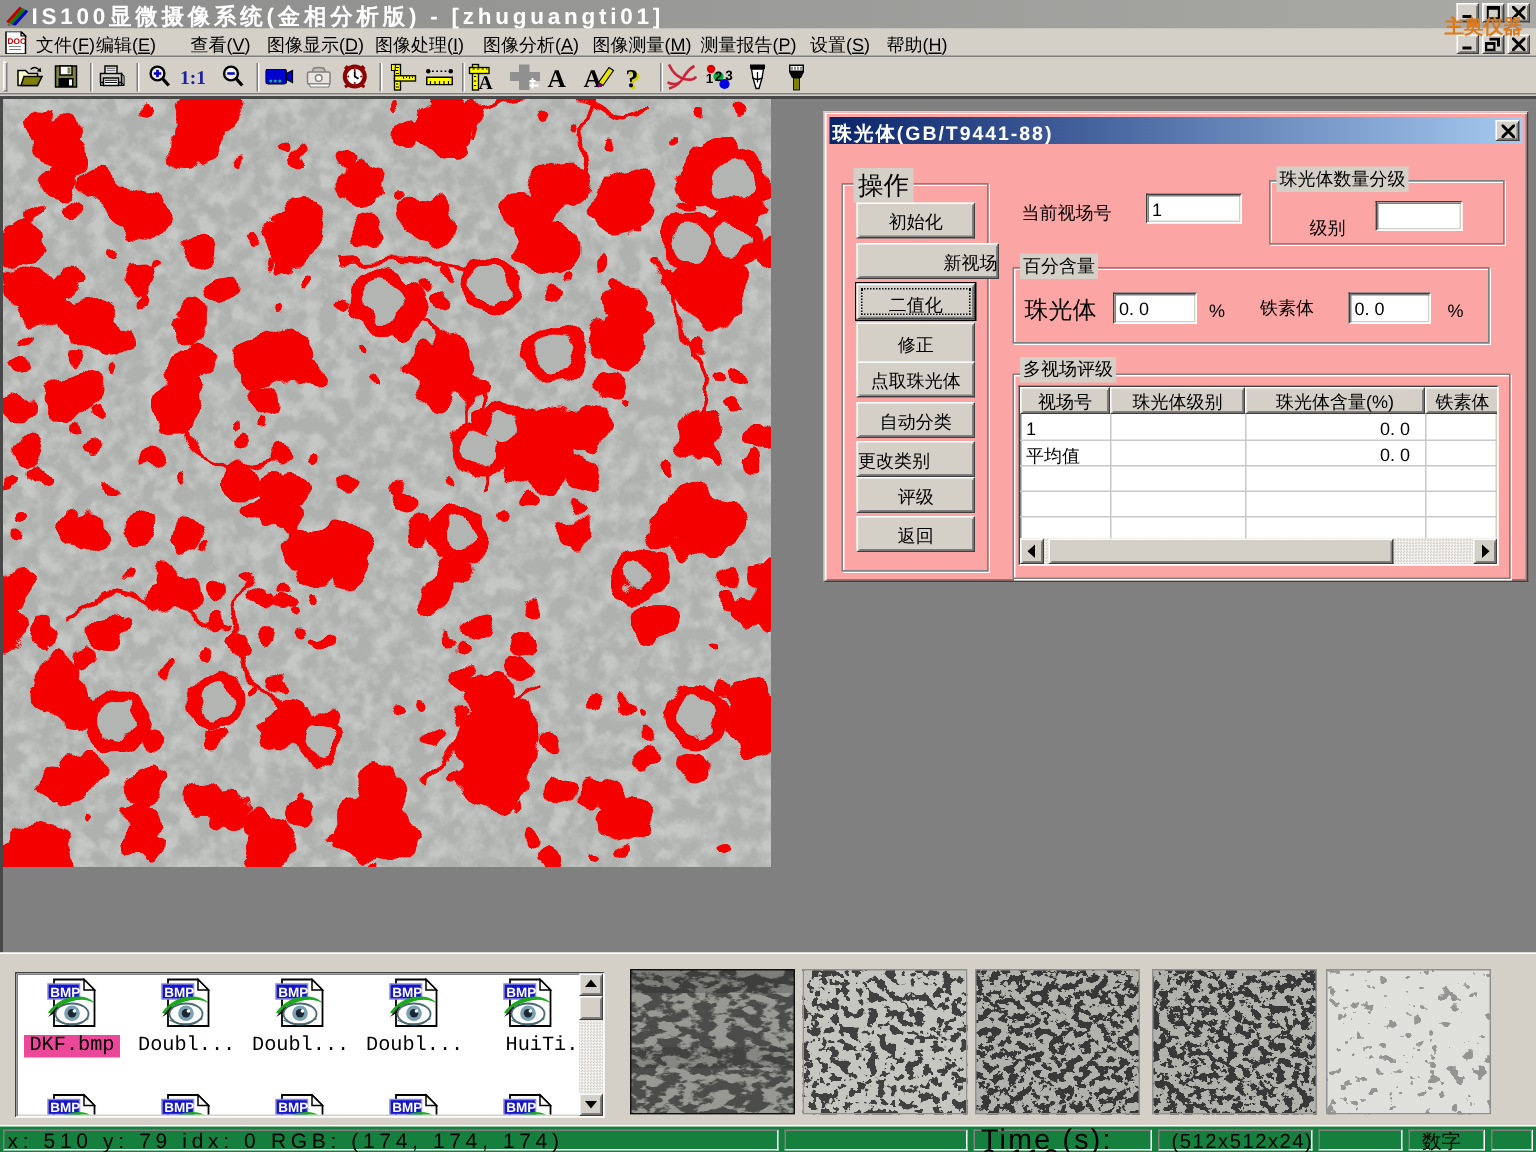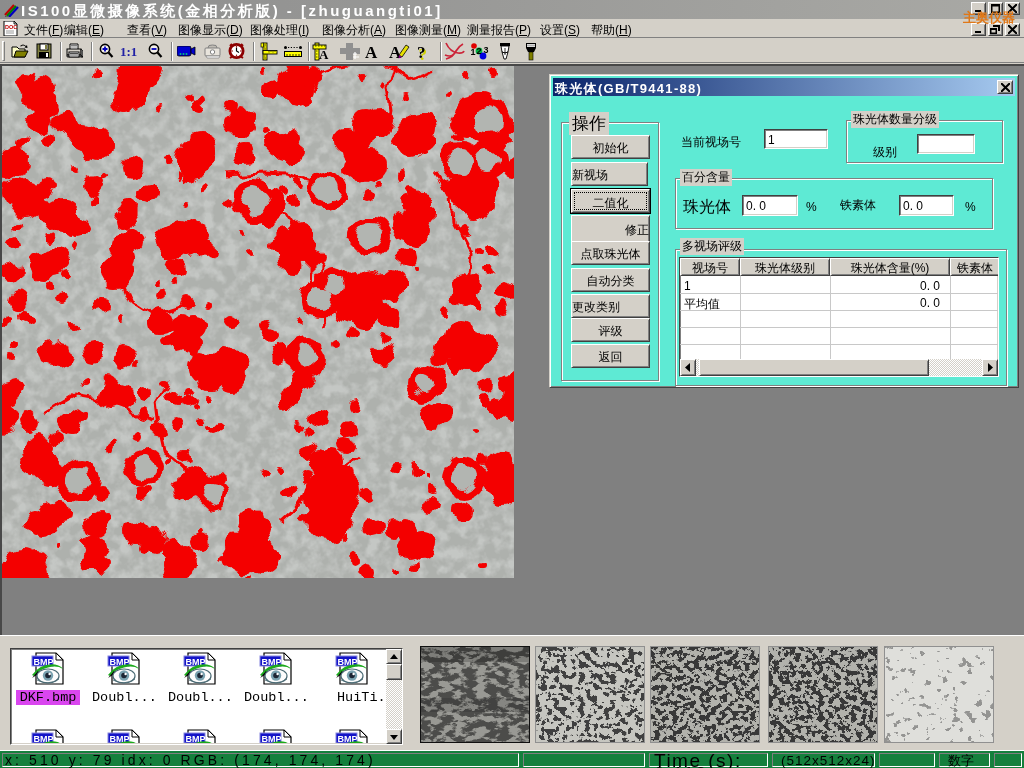--- a/index.html
+++ b/index.html
@@ -766,39 +766,39 @@
         <circle cx="368" cy="171" r="14" fill="#b2b5b1"></circle>
         <circle cx="212" cy="428" r="10" fill="#b2b5b1"></circle>
         <circle cx="253" cy="134" r="14" fill="#b2b5b1"></circle>
         <circle cx="461" cy="411" r="13" fill="#b2b5b1"></circle>
         <circle cx="487" cy="55" r="14" fill="#b2b5b1"></circle>
         <circle cx="142" cy="400" r="11" fill="#b2b5b1"></circle>
 </g>
 </svg>
 </div>
 
-<div class="abs" style="left:549px;top:74px;width:470px;height:314px;background:#5eead4;border:1px solid;border-color:#d4d0c8 #404040 #404040 #d4d0c8;box-shadow:inset 1px 1px 0 #fff, inset -1px -1px 0 #808080">
+<div class="abs" style="left:549px;top:74px;width:470px;height:314px;background:#fca5a5;border:1px solid;border-color:#d4d0c8 #404040 #404040 #d4d0c8;box-shadow:inset 1px 1px 0 #fff, inset -1px -1px 0 #808080">
 <div class="abs" style="left:3px;top:3px;width:462px;height:18px;background:linear-gradient(90deg,#0a246a,#a6caf0)">
 <div style="position:absolute;left:2px;top:2px;font-size:13px;font-weight:bold;color:#fff;letter-spacing:1.3px">珠光体(GB/T9441-88)</div>
 <div class="wbtn" style="position:absolute;right:2px;top:2px;width:16px;height:14px">
         <svg width="9" height="9" viewBox="0 0 9 9">
           <path d="M0 0 L9 9 M9 0 L0 9" stroke="#000" stroke-width="2"></path>
         </svg>
       </div>
 </div>
 
 <div class="abs etch" style="left:11px;top:47px;width:98px;height:259px"></div>
 <div class="abs" style="left:19px;top:37px;background:#d4d0c8;padding:0 3px;font-size:17px">操作</div>
 <div class="abs btn" style="left:21px;top:60px;width:79px;height:24px;font-size:12px;text-align:center;padding-top:4px">初始化</div>
-<div class="abs btn" style="left:21px;top:87px;width:77px;height:24px;font-size:12px;text-align:left;padding-top:4px">新视场</div>
+<div class="abs btn" style="left:21px;top:87px;width:95px;height:24px;font-size:12px;text-align:right;padding-top:4px">新视场</div>
 <div class="abs" style="left:20px;top:113px;width:81px;height:26px;background:#d4d0c8;border:1px solid #000">
       <div class="btn" style="position:absolute;left:0;top:0;width:79px;height:24px"></div>
       <div style="position:absolute;left:3px;top:3px;width:73px;height:18px;border:1px dotted #000;font-size:12px;text-align:center;padding-top:2px">二值化</div>
     </div>
-<div class="abs btn" style="left:21px;top:140px;width:79px;height:40px;font-size:12px;text-align:right;padding-top:6px">修正</div>
+<div class="abs btn" style="left:21px;top:140px;width:79px;height:40px;font-size:12px;text-align:center;padding-top:6px">修正</div>
 <div class="abs btn" style="left:21px;top:166px;width:79px;height:24px;font-size:12px;text-align:center;padding-top:4px">点取珠光体</div>
 <div class="abs btn" style="left:21px;top:193px;width:79px;height:24px;font-size:12px;text-align:center;padding-top:4px">自动分类</div>
 <div class="abs btn" style="left:21px;top:219px;width:79px;height:24px;font-size:12px;text-align:left;padding-top:4px">更改类别</div>
 <div class="abs btn" style="left:21px;top:243px;width:79px;height:24px;font-size:12px;text-align:center;padding-top:4px">评级</div>
 <div class="abs btn" style="left:21px;top:269px;width:79px;height:24px;font-size:12px;text-align:center;padding-top:4px">返回</div>
 
 <div class="abs" style="left:131px;top:59px;font-size:12px">当前视场号</div>
 <div class="abs sunken2" style="left:214px;top:54px;width:64px;height:20px;background:#fff;font-size:12px;padding:3px 0 0 3px">1</div>
 
 <div class="abs etch" style="left:296px;top:45px;width:157px;height:43px"></div>
@@ -861,21 +861,21 @@
 <rect x="1" y="4" width="21" height="10" fill="#1414c8" stroke="#8888dd" stroke-width="1"></rect>
 <text x="2.5" y="12.5" font-size="9" font-weight="bold" font-family="Liberation Sans" fill="#fff">BMP</text>
 <path d="M1 23 Q10 11 24 12.5 Q30 13.5 32 17 Q26 13 17 15.5 Q7 18 3 24 z" fill="#1caa1c"></path>
 <path d="M1 26 l6 -7 l2 2 z" fill="#000"></path>
 <ellipse cx="17" cy="24" rx="11" ry="7" fill="#fdfdfd" stroke="#4a6a74" stroke-width="1.2"></ellipse>
 <circle cx="17" cy="23.5" r="5.2" fill="#7aa2b0"></circle>
 <circle cx="17" cy="23.5" r="2.8" fill="#1c2634"></circle>
 <circle cx="18.6" cy="22" r="1.2" fill="#fff"></circle>
 <path d="M6 28 q11 6 22 -1" stroke="#4a6a74" stroke-width="0.9" fill="none"></path>
 </svg>
-    <div style="position:absolute;left:5px;top:41px;width:64px;text-align:center;font-family:'Liberation Mono',monospace;font-size:13.5px;background:#d946ef;white-space:nowrap">DKF.bmp</div>
+    <div style="position:absolute;left:5px;top:41px;width:64px;text-align:center;font-family:'Liberation Mono',monospace;font-size:13.5px;background:#ec4899;white-space:nowrap">DKF.bmp</div>
     <svg style="position:absolute;left:20px;top:80px" width="34" height="14" viewBox="0 0 34 14">
 <path d="M5 1 h20 l7 7 v24 h-27 z" fill="#fff" stroke="#000" stroke-width="1.2"></path>
 <path d="M25 1 l7 7 h-7 z" fill="#fff" stroke="#000" stroke-width="1"></path>
 <rect x="1" y="4" width="21" height="10" fill="#1414c8" stroke="#8888dd" stroke-width="1"></rect>
 <text x="2.5" y="12.5" font-size="9" font-weight="bold" font-family="Liberation Sans" fill="#fff">BMP</text>
 <path d="M1 23 Q10 11 24 12.5 Q30 13.5 32 17 Q26 13 17 15.5 Q7 18 3 24 z" fill="#1caa1c"></path>
 <path d="M1 26 l6 -7 l2 2 z" fill="#000"></path>
 <ellipse cx="17" cy="24" rx="11" ry="7" fill="#fdfdfd" stroke="#4a6a74" stroke-width="1.2"></ellipse>
 <circle cx="17" cy="23.5" r="5.2" fill="#7aa2b0"></circle>
 <circle cx="17" cy="23.5" r="2.8" fill="#1c2634"></circle>

